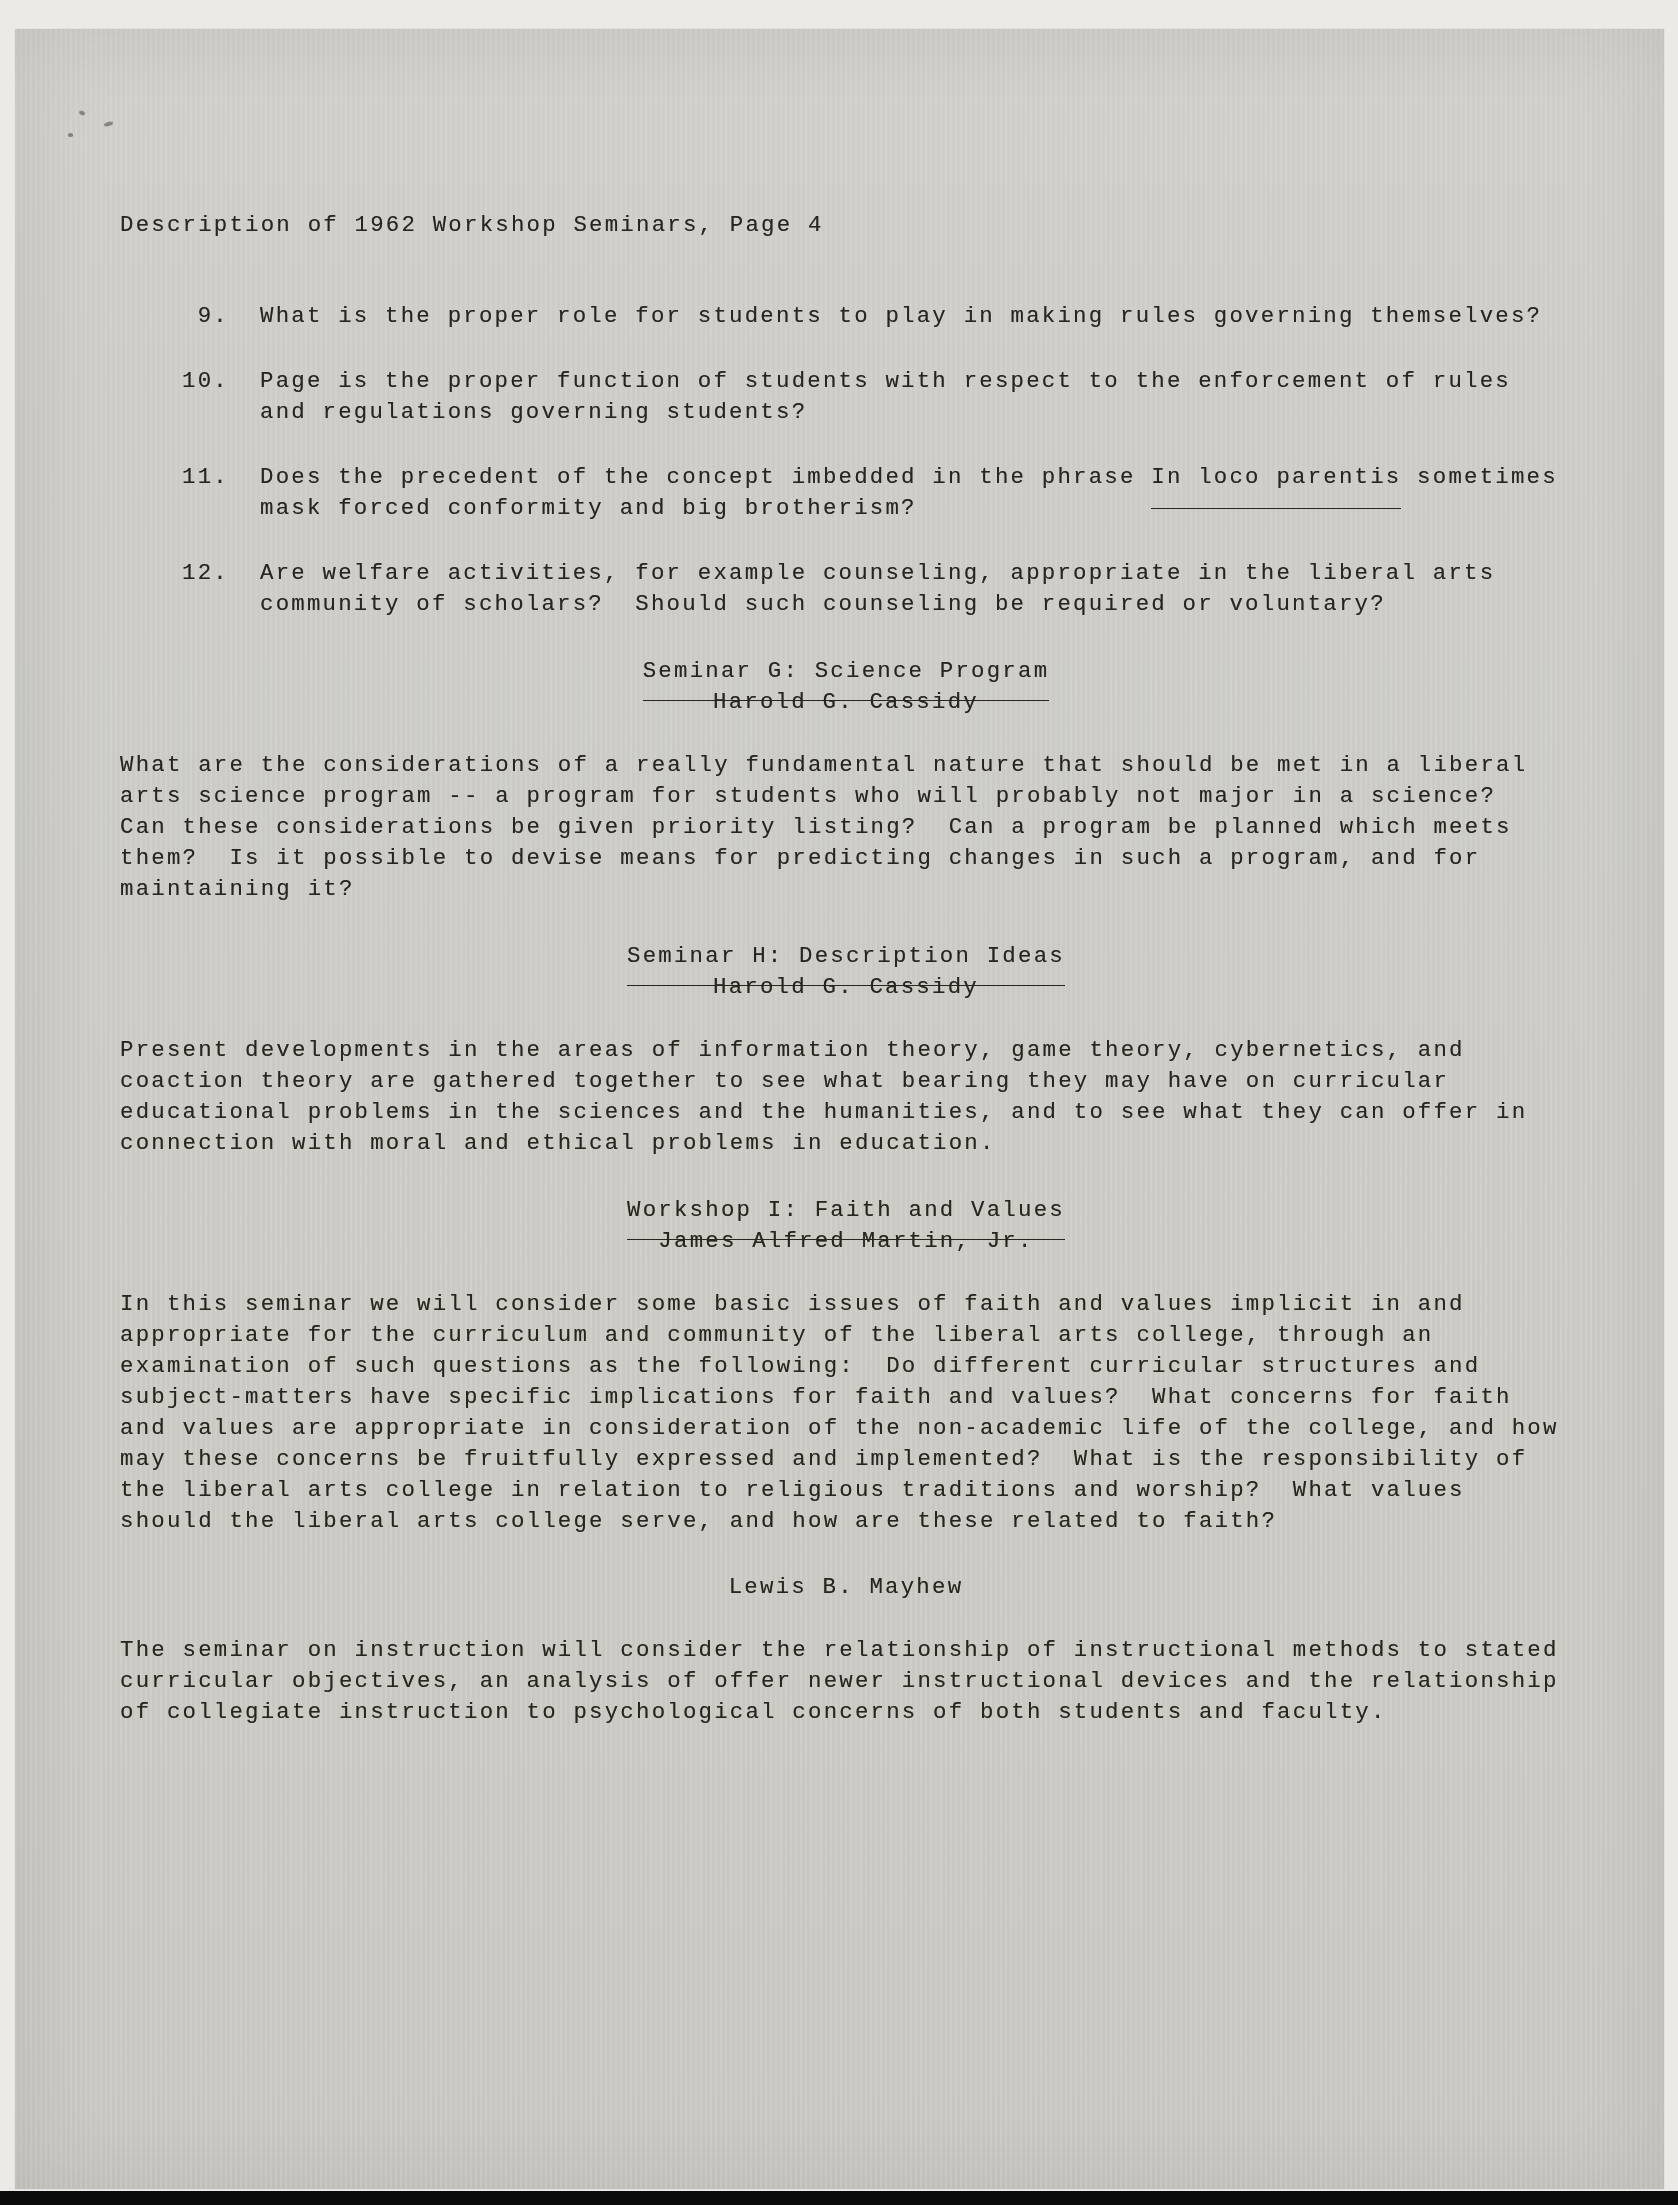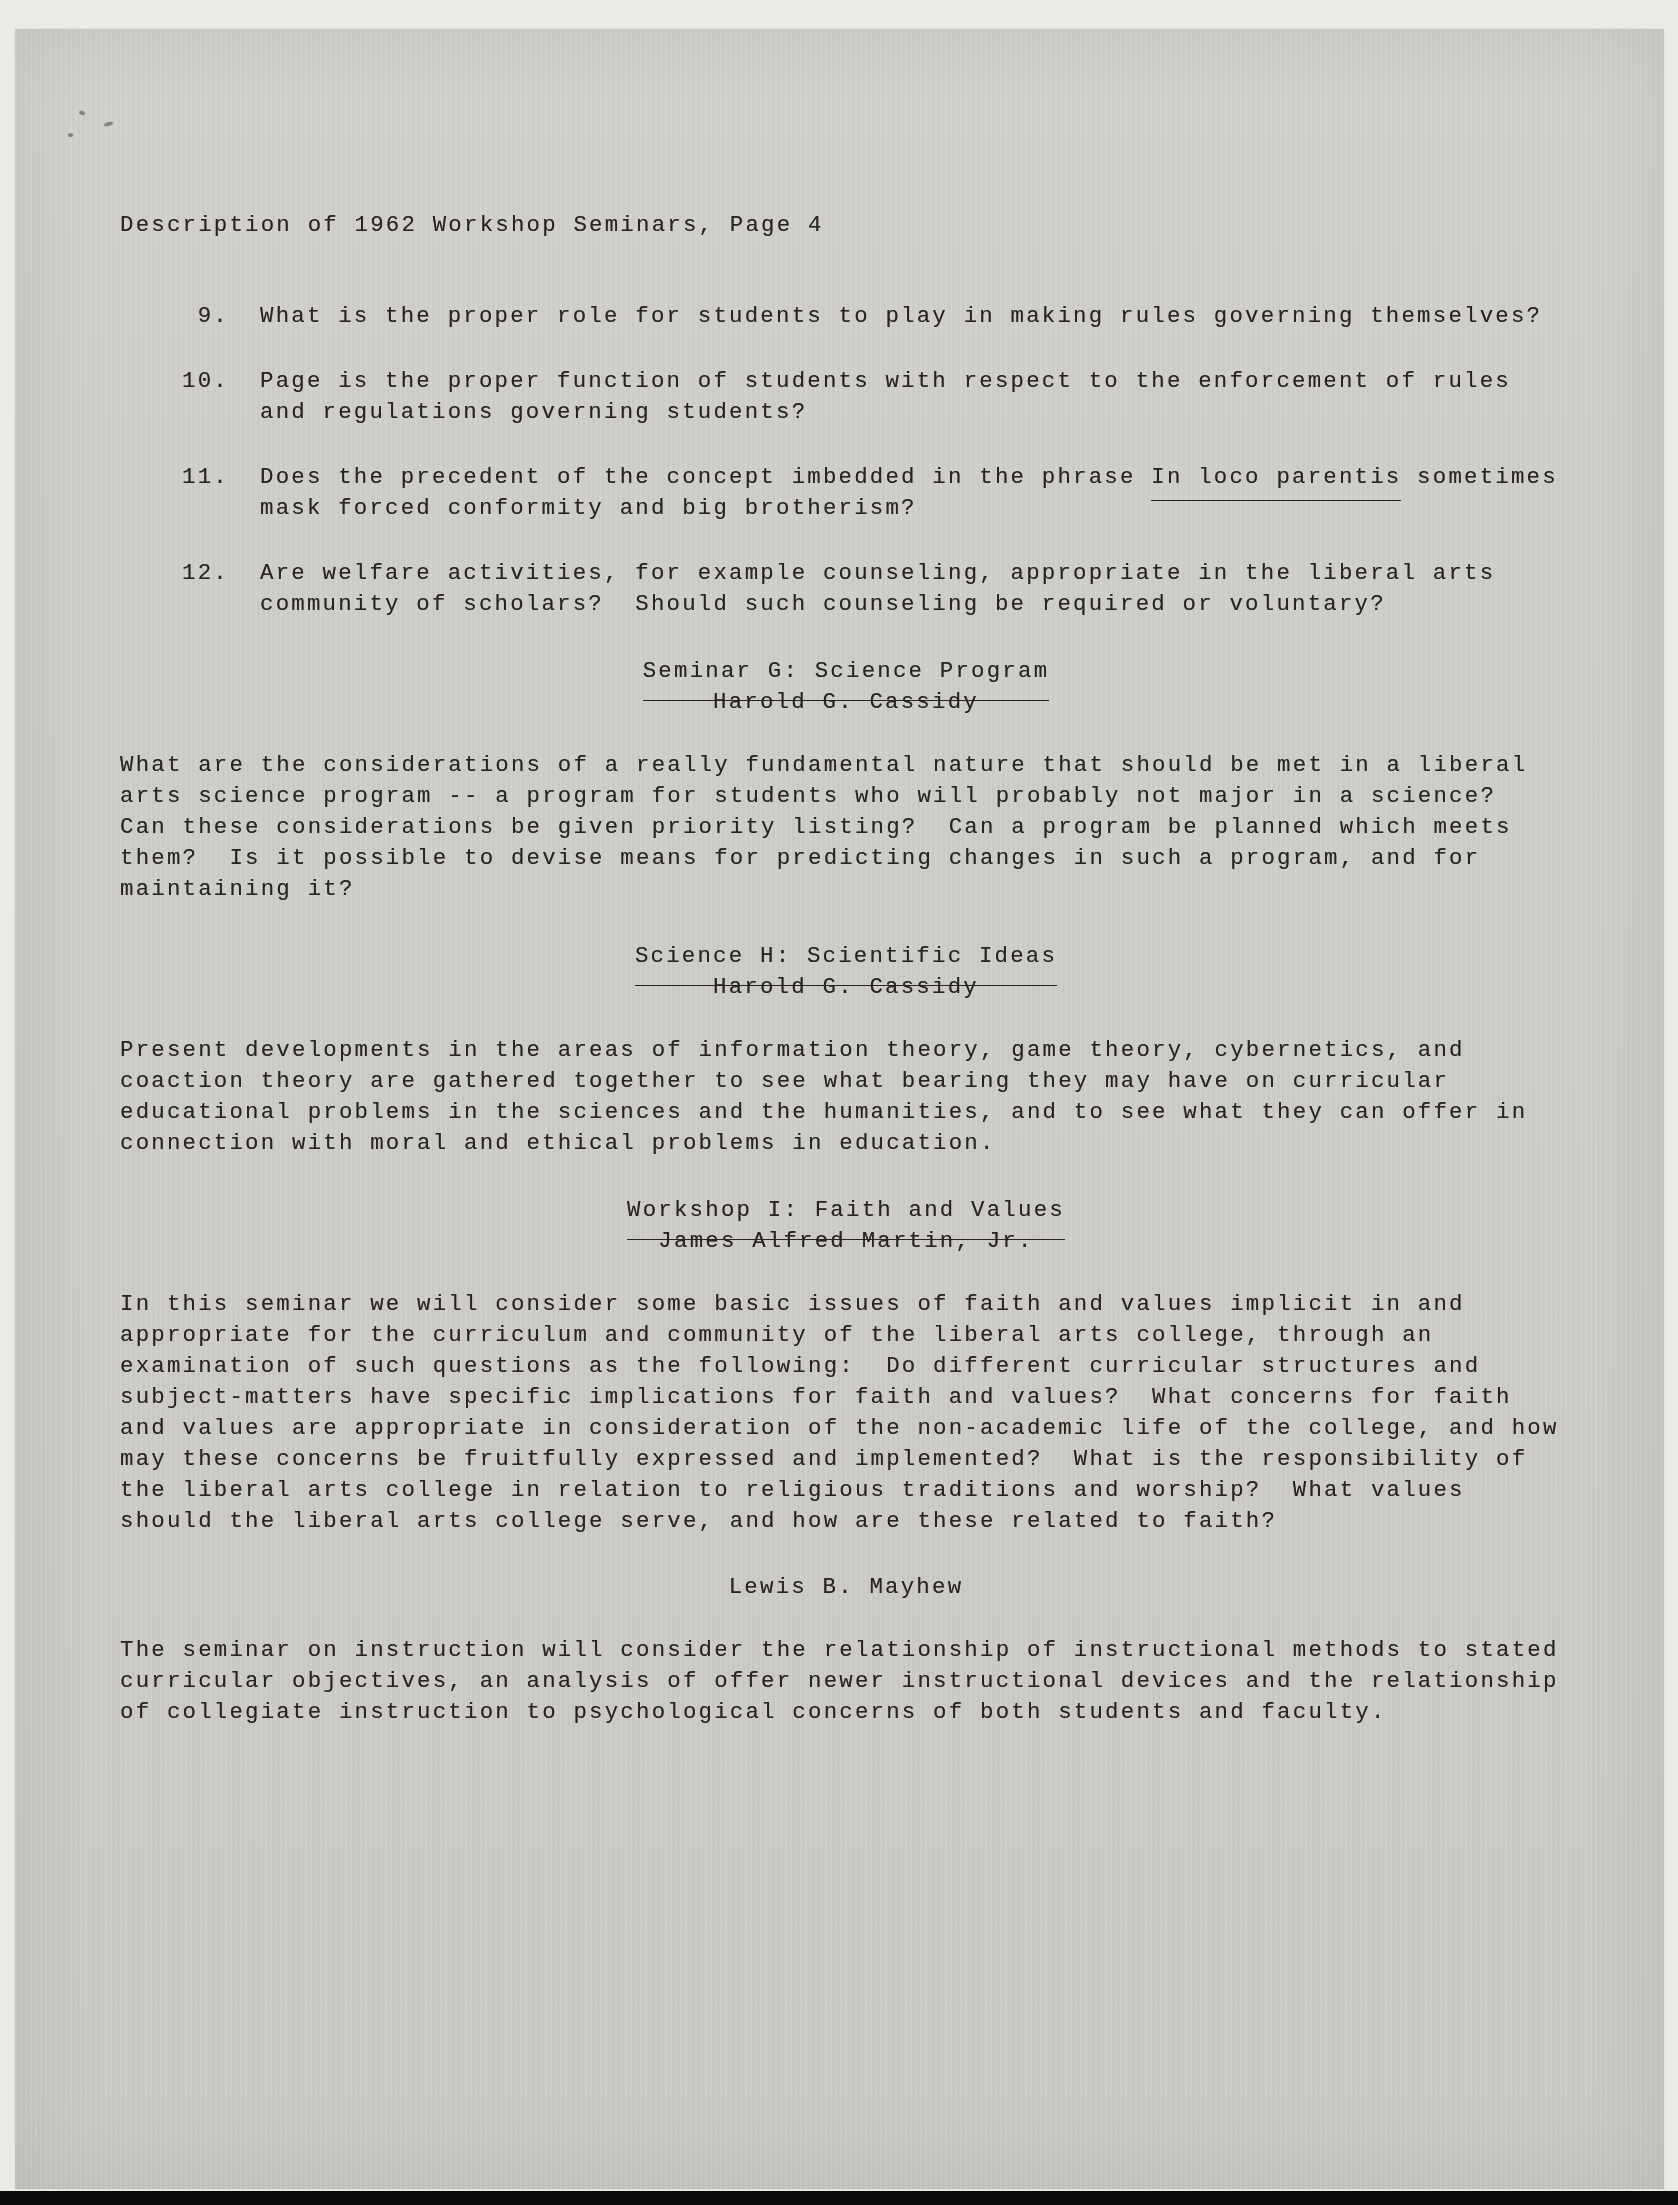--- a/index.html
+++ b/index.html
@@ -64,21 +64,21 @@
     flex: 0 0 109px;
     text-align: right;
   }
   .q-text {
     flex: 1;
     margin-left: 31px;
     white-space: pre-wrap;
   }
   .underline-phrase {
     border-bottom: 1.9px solid #28251f;
-    padding-bottom: 10px;
+    padding-bottom: 18px;
   }
   .seminar-heading {
     text-align: center;
     margin: 36px 0 0 0;
   }
   .seminar-title-text {
     border-bottom: 1.9px solid #28251f;
     padding-bottom: 16px;
   }
   .seminar-leader {
@@ -121,21 +121,21 @@
 
     <div class="question">
       <div class="q-num">12.</div>
       <div class="q-text">Are welfare activities, for example counseling, appropriate in the liberal arts community of scholars?  Should such counseling be required or voluntary?</div>
     </div>
 
     <div class="seminar-heading"><span class="seminar-title-text">Seminar G:  Science Program</span></div>
     <div class="seminar-leader">Harold G. Cassidy</div>
     <div class="seminar-desc">What are the considerations of a really fundamental nature that should be met in a liberal arts science program -- a program for students who will probably not major in a science?  Can these considerations be given priority listing?  Can a program be planned which meets them?  Is it possible to devise means for predicting changes in such a program, and for maintaining it?</div>
 
-    <div class="seminar-heading"><span class="seminar-title-text">Science H:  Scientific Ideas</span></div>
+    <div class="seminar-heading"><span class="seminar-title-text">Seminar H:  Description Ideas</span></div>
     <div class="seminar-leader">Harold G. Cassidy</div>
     <div class="seminar-desc">Present developments in the areas of information theory, game theory, cybernetics, and coaction theory are gathered together to see what bearing they may have on curricular educational problems in the sciences and the humanities, and to see what they can offer in connection with moral and ethical problems in education.</div>
 
     <div class="seminar-heading"><span class="seminar-title-text">Workshop I:  Faith and Values</span></div>
     <div class="seminar-leader">James Alfred Martin, Jr.</div>
     <div class="seminar-desc">In this seminar we will consider some basic issues of faith and values implicit in and appropriate for the curriculum and community of the liberal arts college, through an examination of such questions as the following:  Do different curricular structures and subject-matters have specific implications for faith and values?  What concerns for faith and values are appropriate in consideration of the non-academic life of the college, and how may these concerns be fruitfully expressed and implemented?  What is the responsibility of the liberal arts college in relation to religious traditions and worship?  What values should the liberal arts college serve, and how are these related to faith?</div>
 
     <div class="seminar-leader">Lewis B. Mayhew</div>
     <div class="seminar-desc">The seminar on instruction will consider the relationship of instructional methods to stated curricular objectives, an analysis of offer newer instructional devices and the relationship of collegiate instruction to psychological concerns of both students and faculty.</div>
 

